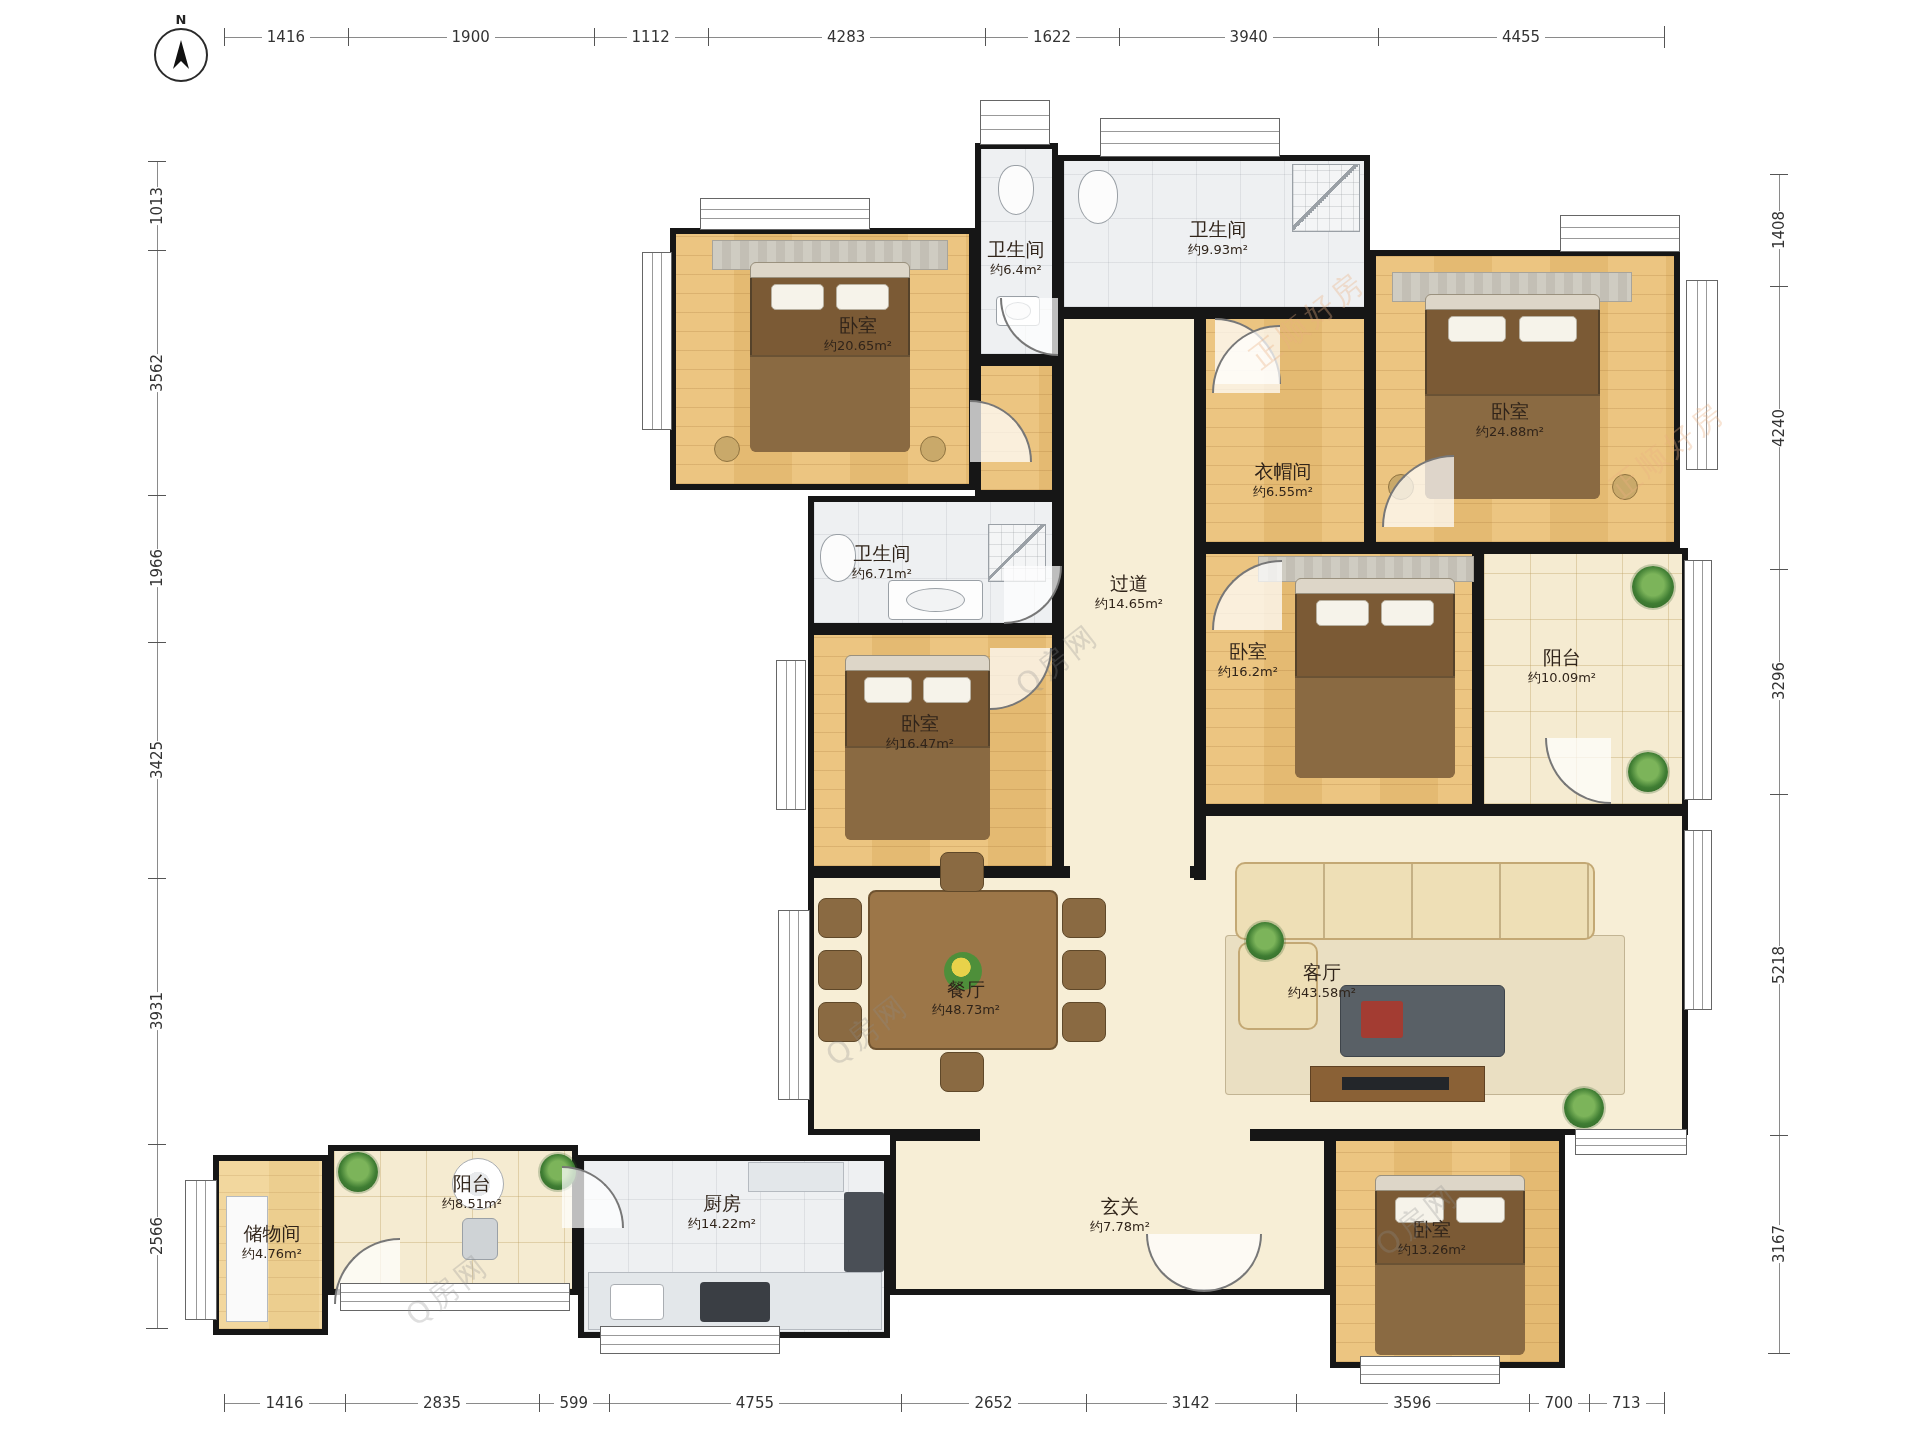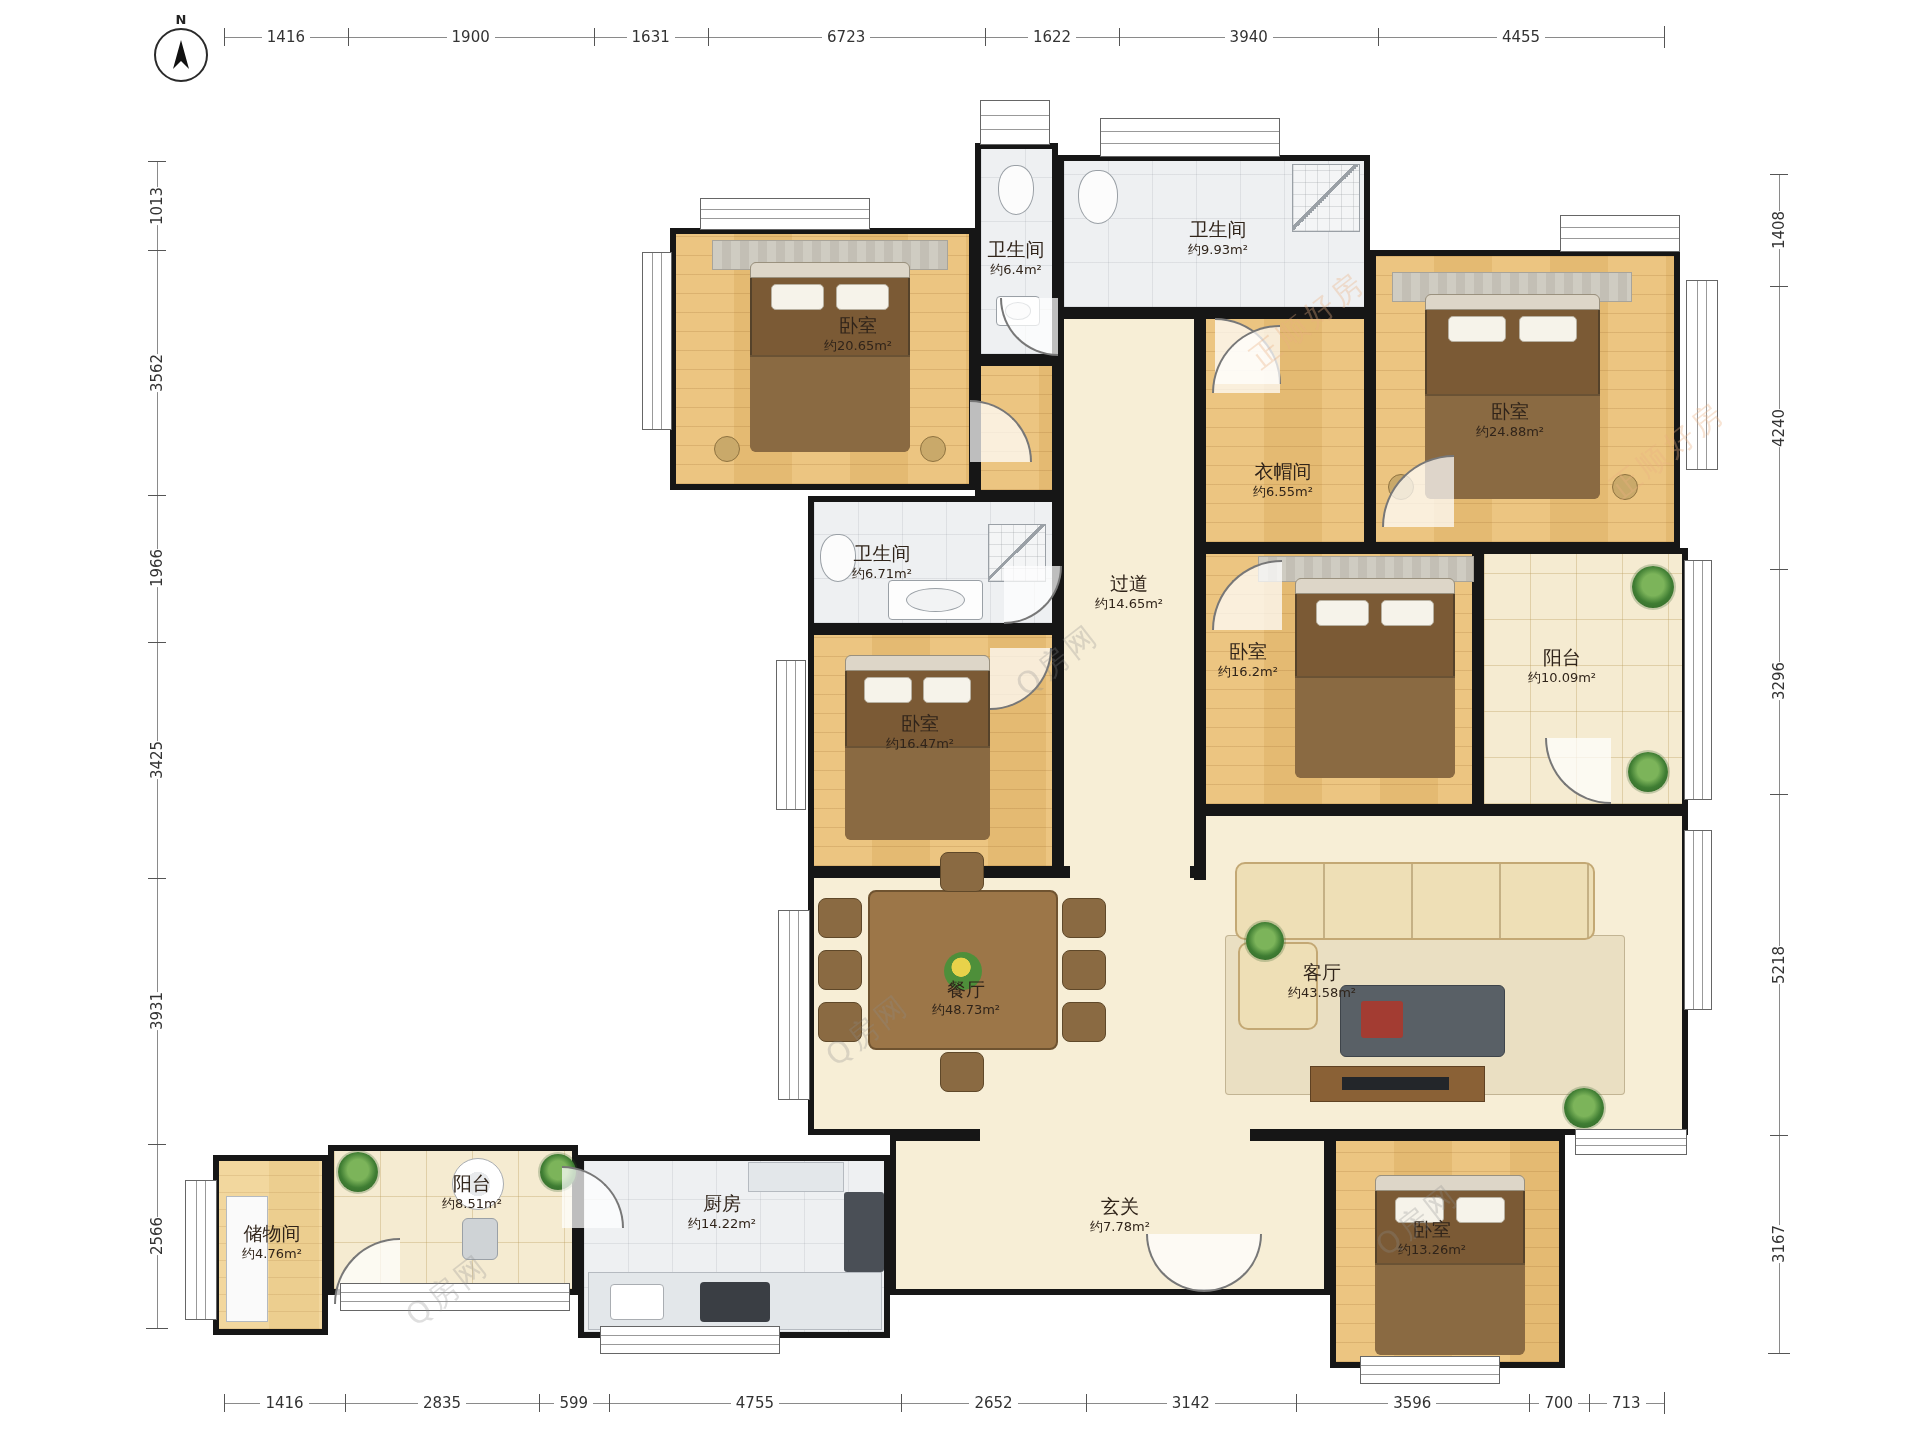--- a/index.html
+++ b/index.html
@@ -351,24 +351,24 @@
   </div>
 
   <div class="ruler-h" style="left:224px; top:26px; width:1441px;">
     <div class="seg" style="flex-grow: 1416;">
         <span>1416</span>
       </div>
     <div class="seg" style="flex-grow: 3700;">
         <span>1900</span>
       </div>
     <div class="seg" style="flex-grow: 1236;">
-        <span>1631</span>
+        <span>1112</span>
       </div>
     <div class="seg" style="flex-grow: 4283;">
-        <span>6723</span>
+        <span>4283</span>
       </div>
     <div class="seg" style="flex-grow: 1622;">
         <span>1622</span>
       </div>
     <div class="seg" style="flex-grow: 3940;">
         <span>3940</span>
       </div>
     <div class="seg" style="flex-grow: 4455;">
         <span>4455</span>
       </div>

